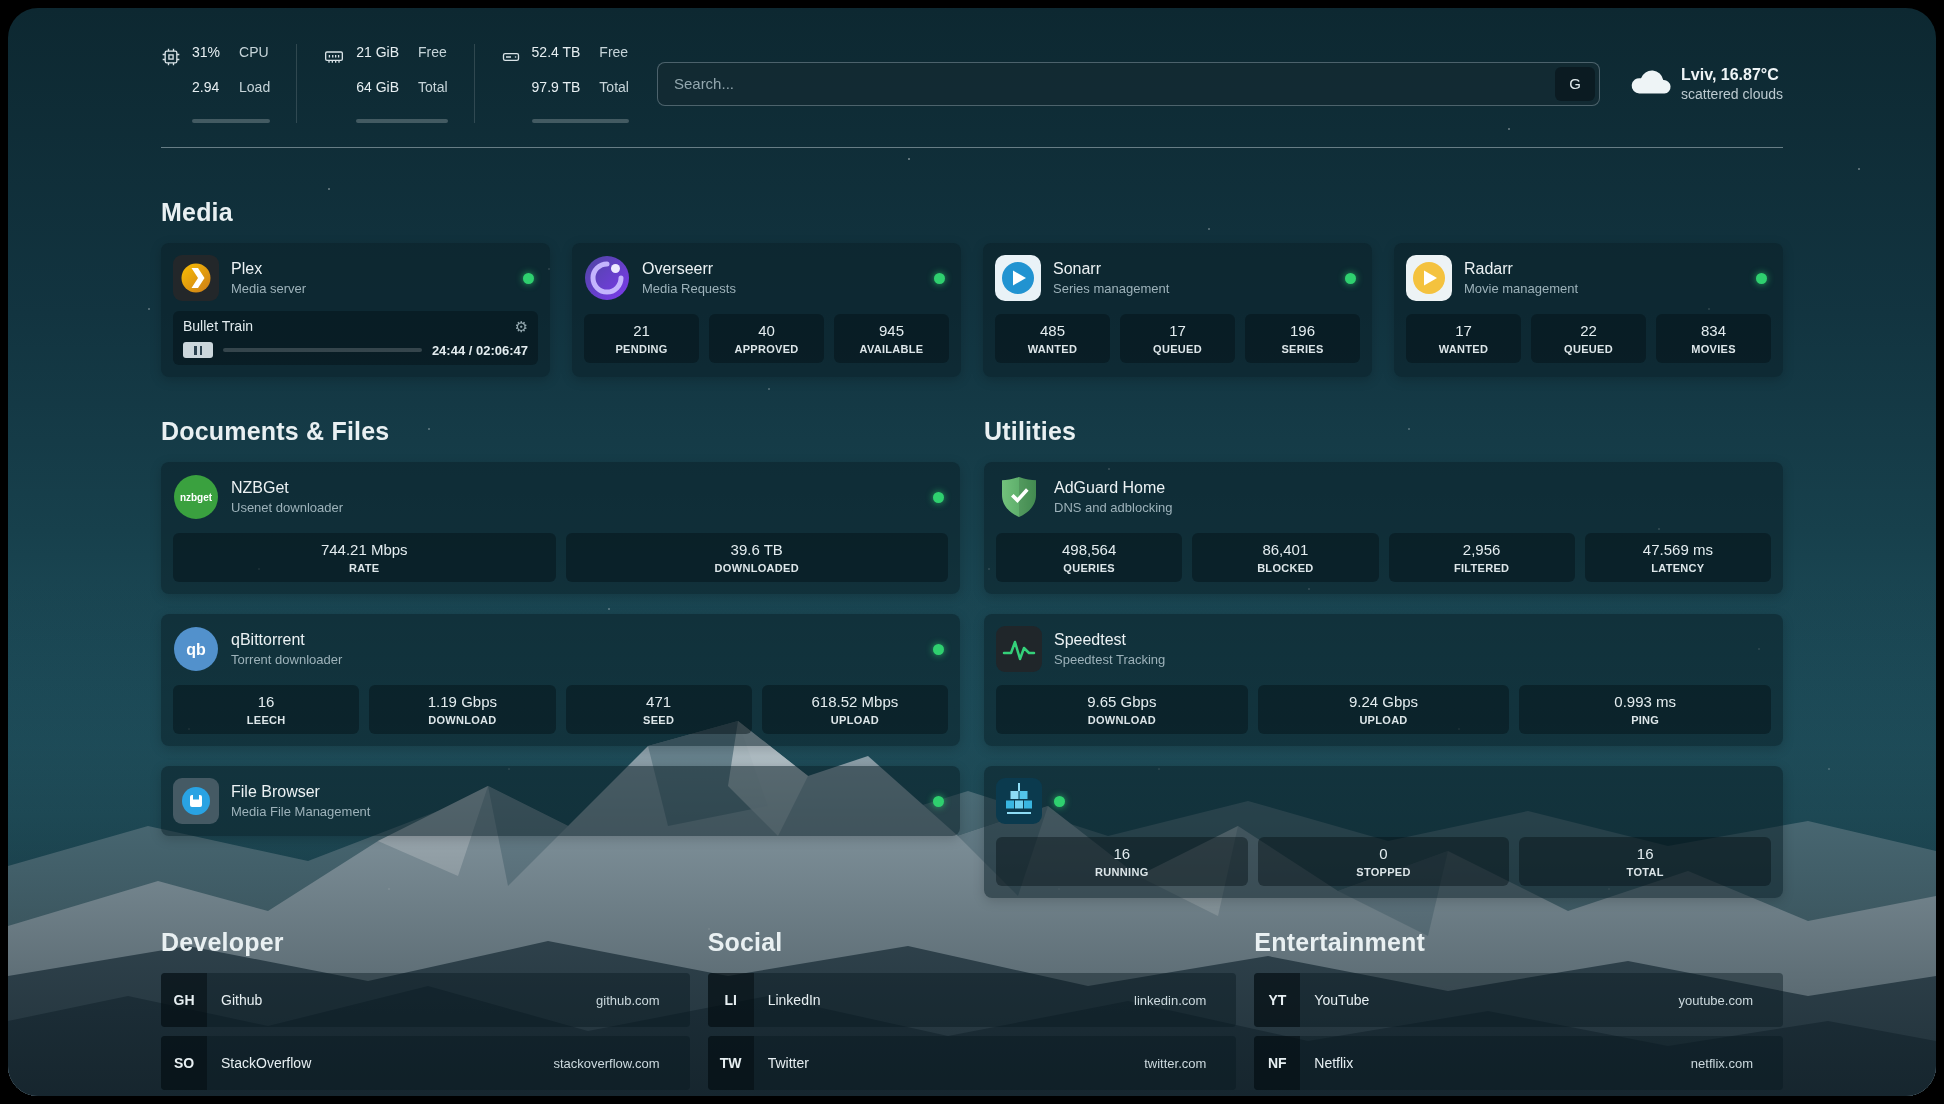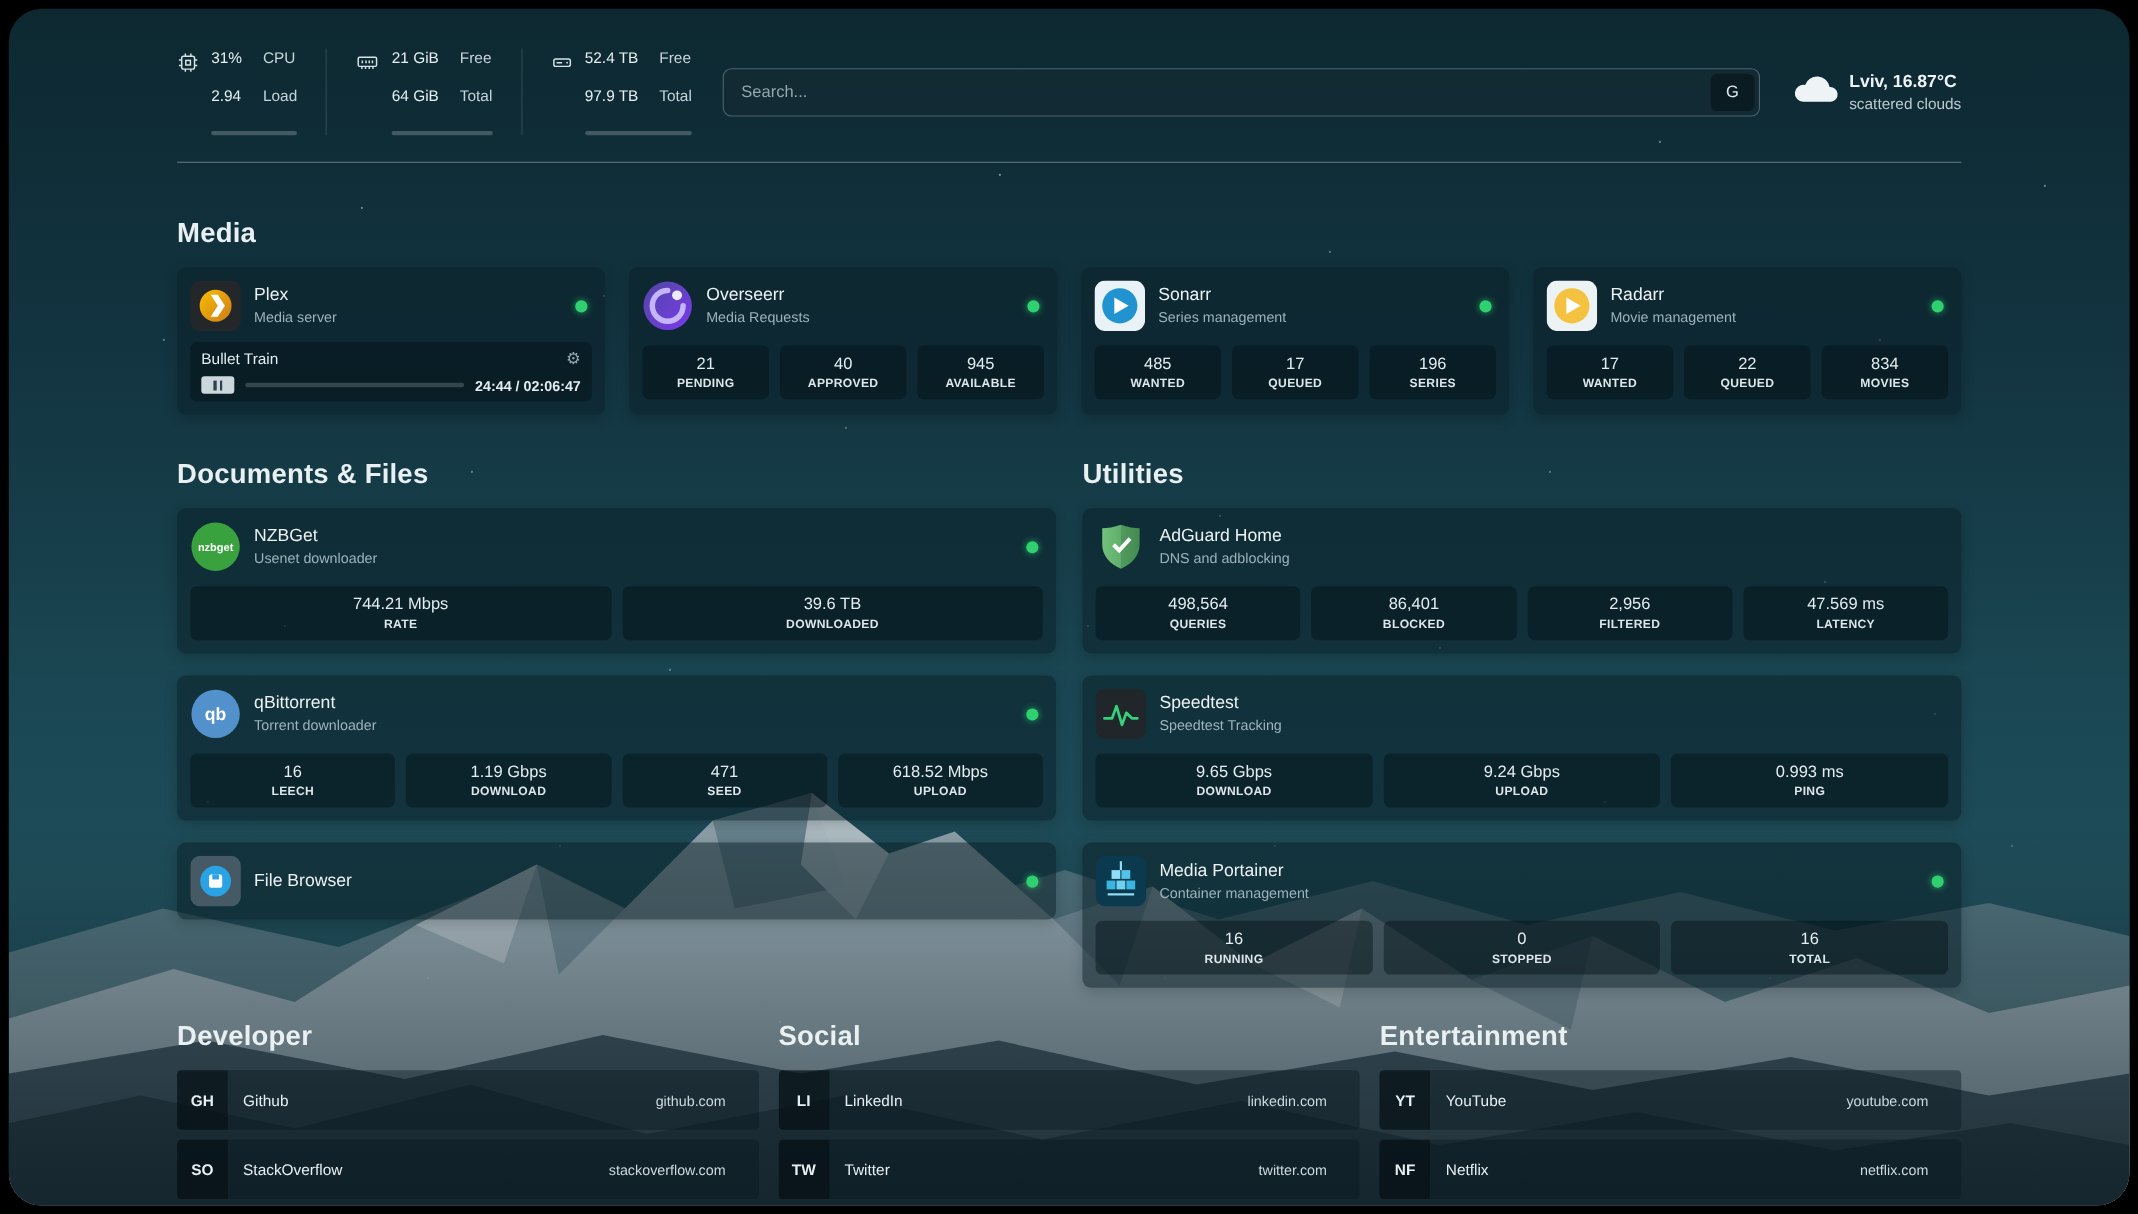--- a/index.html
+++ b/index.html
@@ -403,20 +403,21 @@
               <div class="app-icon">
                 <svg width="46" height="46" viewBox="0 0 46 46">
                     <rect width="46" height="46" rx="9" fill="#455a64"></rect>
                     <circle cx="23" cy="23" r="14" fill="#29a3e3"></circle>
                     <rect x="17" y="17" width="12" height="12" rx="2" fill="#fff"></rect>
                     <rect x="20" y="17" width="6" height="4.5" fill="#29a3e3"></rect>
                   </svg>
               </div>
               <div class="card-titles">
                 <div class="card-name">File Browser</div>
+                <div class="card-sub">Media File Management</div>
               </div>
               <span class="dot"></span>
             </div>
           </div>
         </div>
       </div>
 
       <div>
         <div class="section-title">Utilities</div>
         <div class="col-stack">
@@ -497,24 +498,20 @@
                     <rect width="46" height="46" rx="9" fill="#0b3a4e"></rect>
                     <path d="M23 5v8" stroke="#8edcf5" stroke-width="2"></path>
                     <rect x="14.5" y="13" width="8" height="8" fill="#8edcf5"></rect>
                     <rect x="23.5" y="13" width="8" height="8" fill="#53c3e8"></rect>
                     <rect x="10" y="22.5" width="8" height="8" fill="#39b5e0"></rect>
                     <rect x="19" y="22.5" width="8" height="8" fill="#6fd0ef"></rect>
                     <rect x="28" y="22.5" width="8" height="8" fill="#39b5e0"></rect>
                     <path d="M11 35h24" stroke="#8edcf5" stroke-width="2"></path>
                   </svg>
               </div>
-              <div class="card-titles">
-                <div class="card-name">Media Portainer</div>
-                <div class="card-sub">Container management</div>
-              </div>
               <span class="dot"></span>
             </div>
             <div class="stats">
               <div class="stat">
                   <div class="stat-value">16</div>
                   <div class="stat-label">RUNNING</div>
                 </div>
               <div class="stat">
                   <div class="stat-value">0</div>
                   <div class="stat-label">STOPPED</div>

